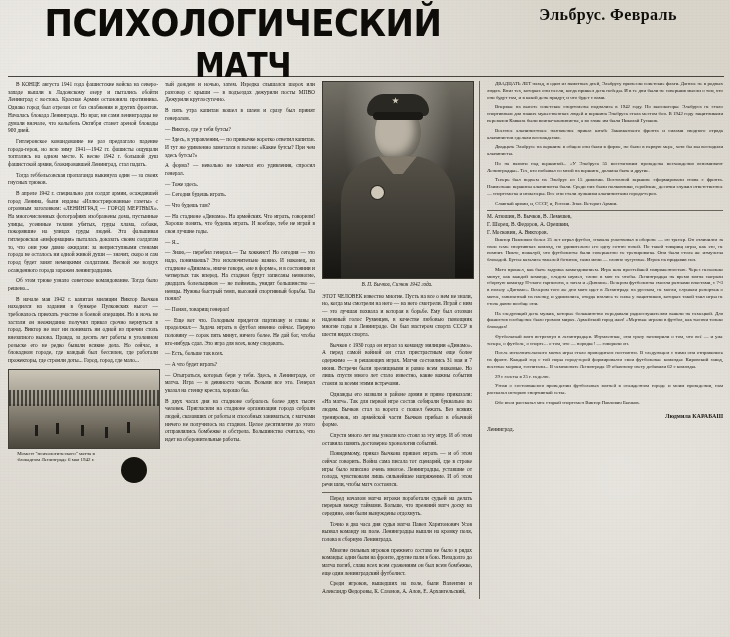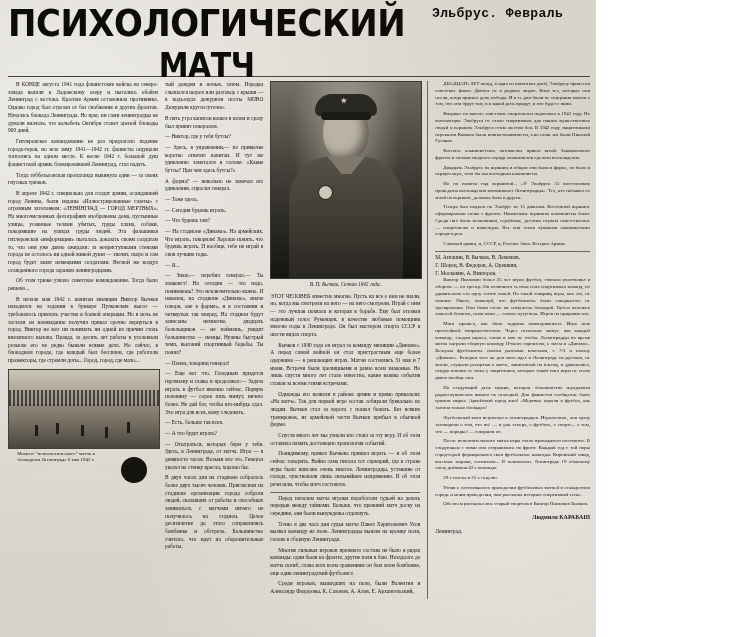--- a/index.html
+++ b/index.html
@@ -9,21 +9,21 @@
   }
   body {
     width: 730px;
     height: 637px;
     overflow: hidden;
     font-family: "Liberation Serif", serif;
     color: #15130f;
   }
   .page {
     position: relative;
-    width: 596px;
+    width: 730px;
     height: 637px;
     background: #d7d3ca;
     background-image:
        radial-gradient(circle at 12% 20%, rgba(255,255,255,0.55), rgba(255,255,255,0) 60%),
        radial-gradient(circle at 85% 75%, rgba(255,255,255,0.35), rgba(255,255,255,0) 55%);
     box-sizing: border-box;
     padding: 4px 6px 4px 8px;
     filter: contrast(1.02);
   }
   .grain {
@@ -59,23 +59,23 @@
     display: block;
     font-size: 30px;
     margin-top: 7px;
   }
   .right-head {
     width: 232px;
     text-align: center;
     padding-top: 2px;
   }
   .right-head .rh-title {
-    font-family: Liberation Mono, monospace;
+    font-family: Liberation Serif, serif;
     font-weight: bold;
-    font-size: 13px;
+    font-size: 16px;
     letter-spacing: 0.4px;
     color: #14120f;
   }
   .rule {
     border: 0;
     border-top: 1px solid #4a4640;
     margin: 3px 0 2px 0;
   }
   .thin-rule {
     border: 0;

